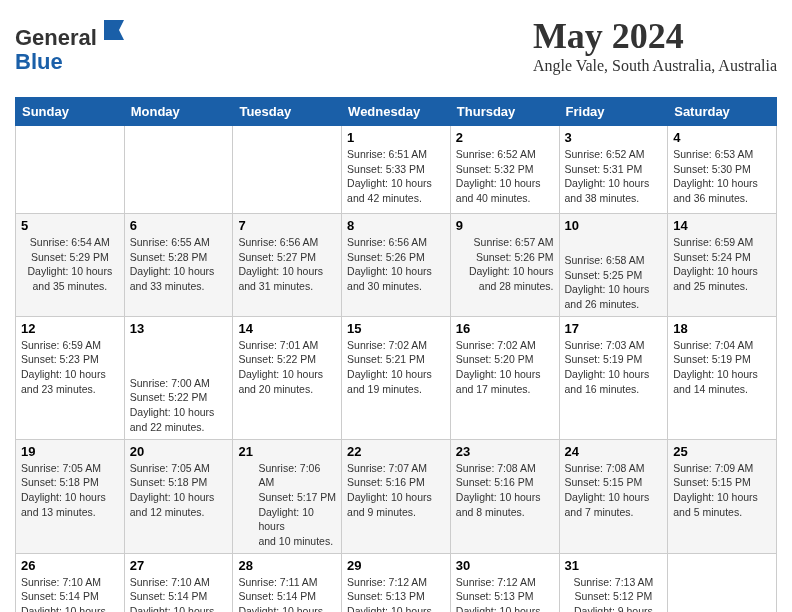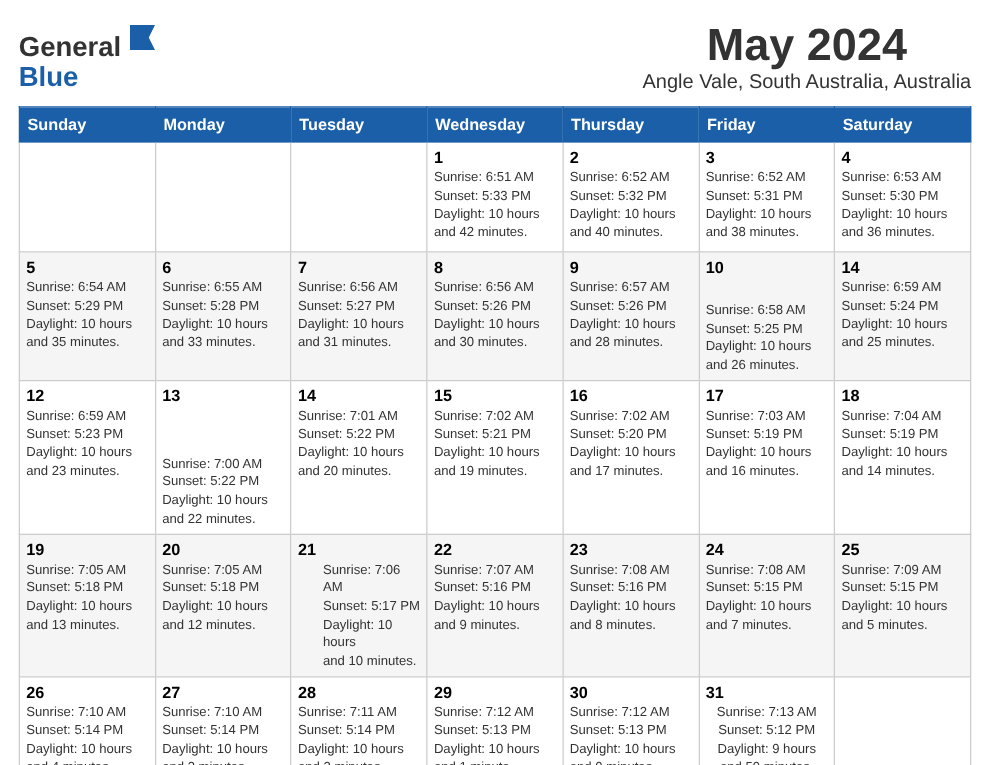--- a/index.html
+++ b/index.html
@@ -7,40 +7,41 @@
       font-family: Arial, sans-serif;
       background: #fff;
       width: 792px;
       min-height: 612px;
       padding: 15px;
     }
     .header {
       display: flex;
       justify-content: space-between;
       align-items: flex-start;
-      margin-bottom: 10px;
+      margin-bottom: 22px;
     }
     .logo {
       display: flex;
       align-items: center;
     }
     .logo-text {
       font-size: 22px;
       font-weight: bold;
       line-height: 1.1;
     }
     .logo-general { color: #333; }
     .logo-blue { color: #1a5fa8; }
     .logo-icon {
       width: 30px;
       height: 30px;
       margin-left: 2px;
     }
     .title-block {
-      text-align: center;
+      text-align: left;
+      font-family: Liberation Serif, serif;
     }
     .month-title {
       font-size: 36px;
       font-weight: bold;
       color: #333;
     }
     .location {
       font-size: 16px;
       color: #333;
     }
@@ -146,21 +147,21 @@
           <span class="day-num">4</span>
           <div class="day-info" style="white-space: pre-line;">Sunrise: 6:53 AM
 Sunset: 5:30 PM
 Daylight: 10 hours
 and 36 minutes.</div>
         </td>
       </tr>
       <tr>
         <td>
           <span class="day-num">5</span>
-          <div class="day-info" style="white-space: pre-line;">Sunrise: 6:54 AM
+          <div class="day-info" style="white-space: pre-line; text-align: center;">Sunrise: 6:54 AM
 Sunset: 5:29 PM
 Daylight: 10 hours
 and 35 minutes.</div>
         </td>
         <td>
           <span class="day-num">6</span>
           <div class="day-info" style="white-space: pre-line;">Sunrise: 6:55 AM
 Sunset: 5:28 PM
 Daylight: 10 hours
 and 33 minutes.</div>
@@ -174,21 +175,21 @@
         </td>
         <td>
           <span class="day-num">8</span>
           <div class="day-info" style="white-space: pre-line;">Sunrise: 6:56 AM
 Sunset: 5:26 PM
 Daylight: 10 hours
 and 30 minutes.</div>
         </td>
         <td>
           <span class="day-num">9</span>
-          <div class="day-info" style="white-space: pre-line;">Sunrise: 6:57 AM
+          <div class="day-info" style="white-space: pre-line; text-align: right;">Sunrise: 6:57 AM
 Sunset: 5:26 PM
 Daylight: 10 hours
 and 28 minutes.</div>
         </td>
         <td>
           <span class="day-num">10</span>
           <div class="day-info" style="white-space: pre-line; margin-top: 20px;">Sunrise: 6:58 AM
 Sunset: 5:25 PM
 Daylight: 10 hours
 and 26 minutes.</div>

